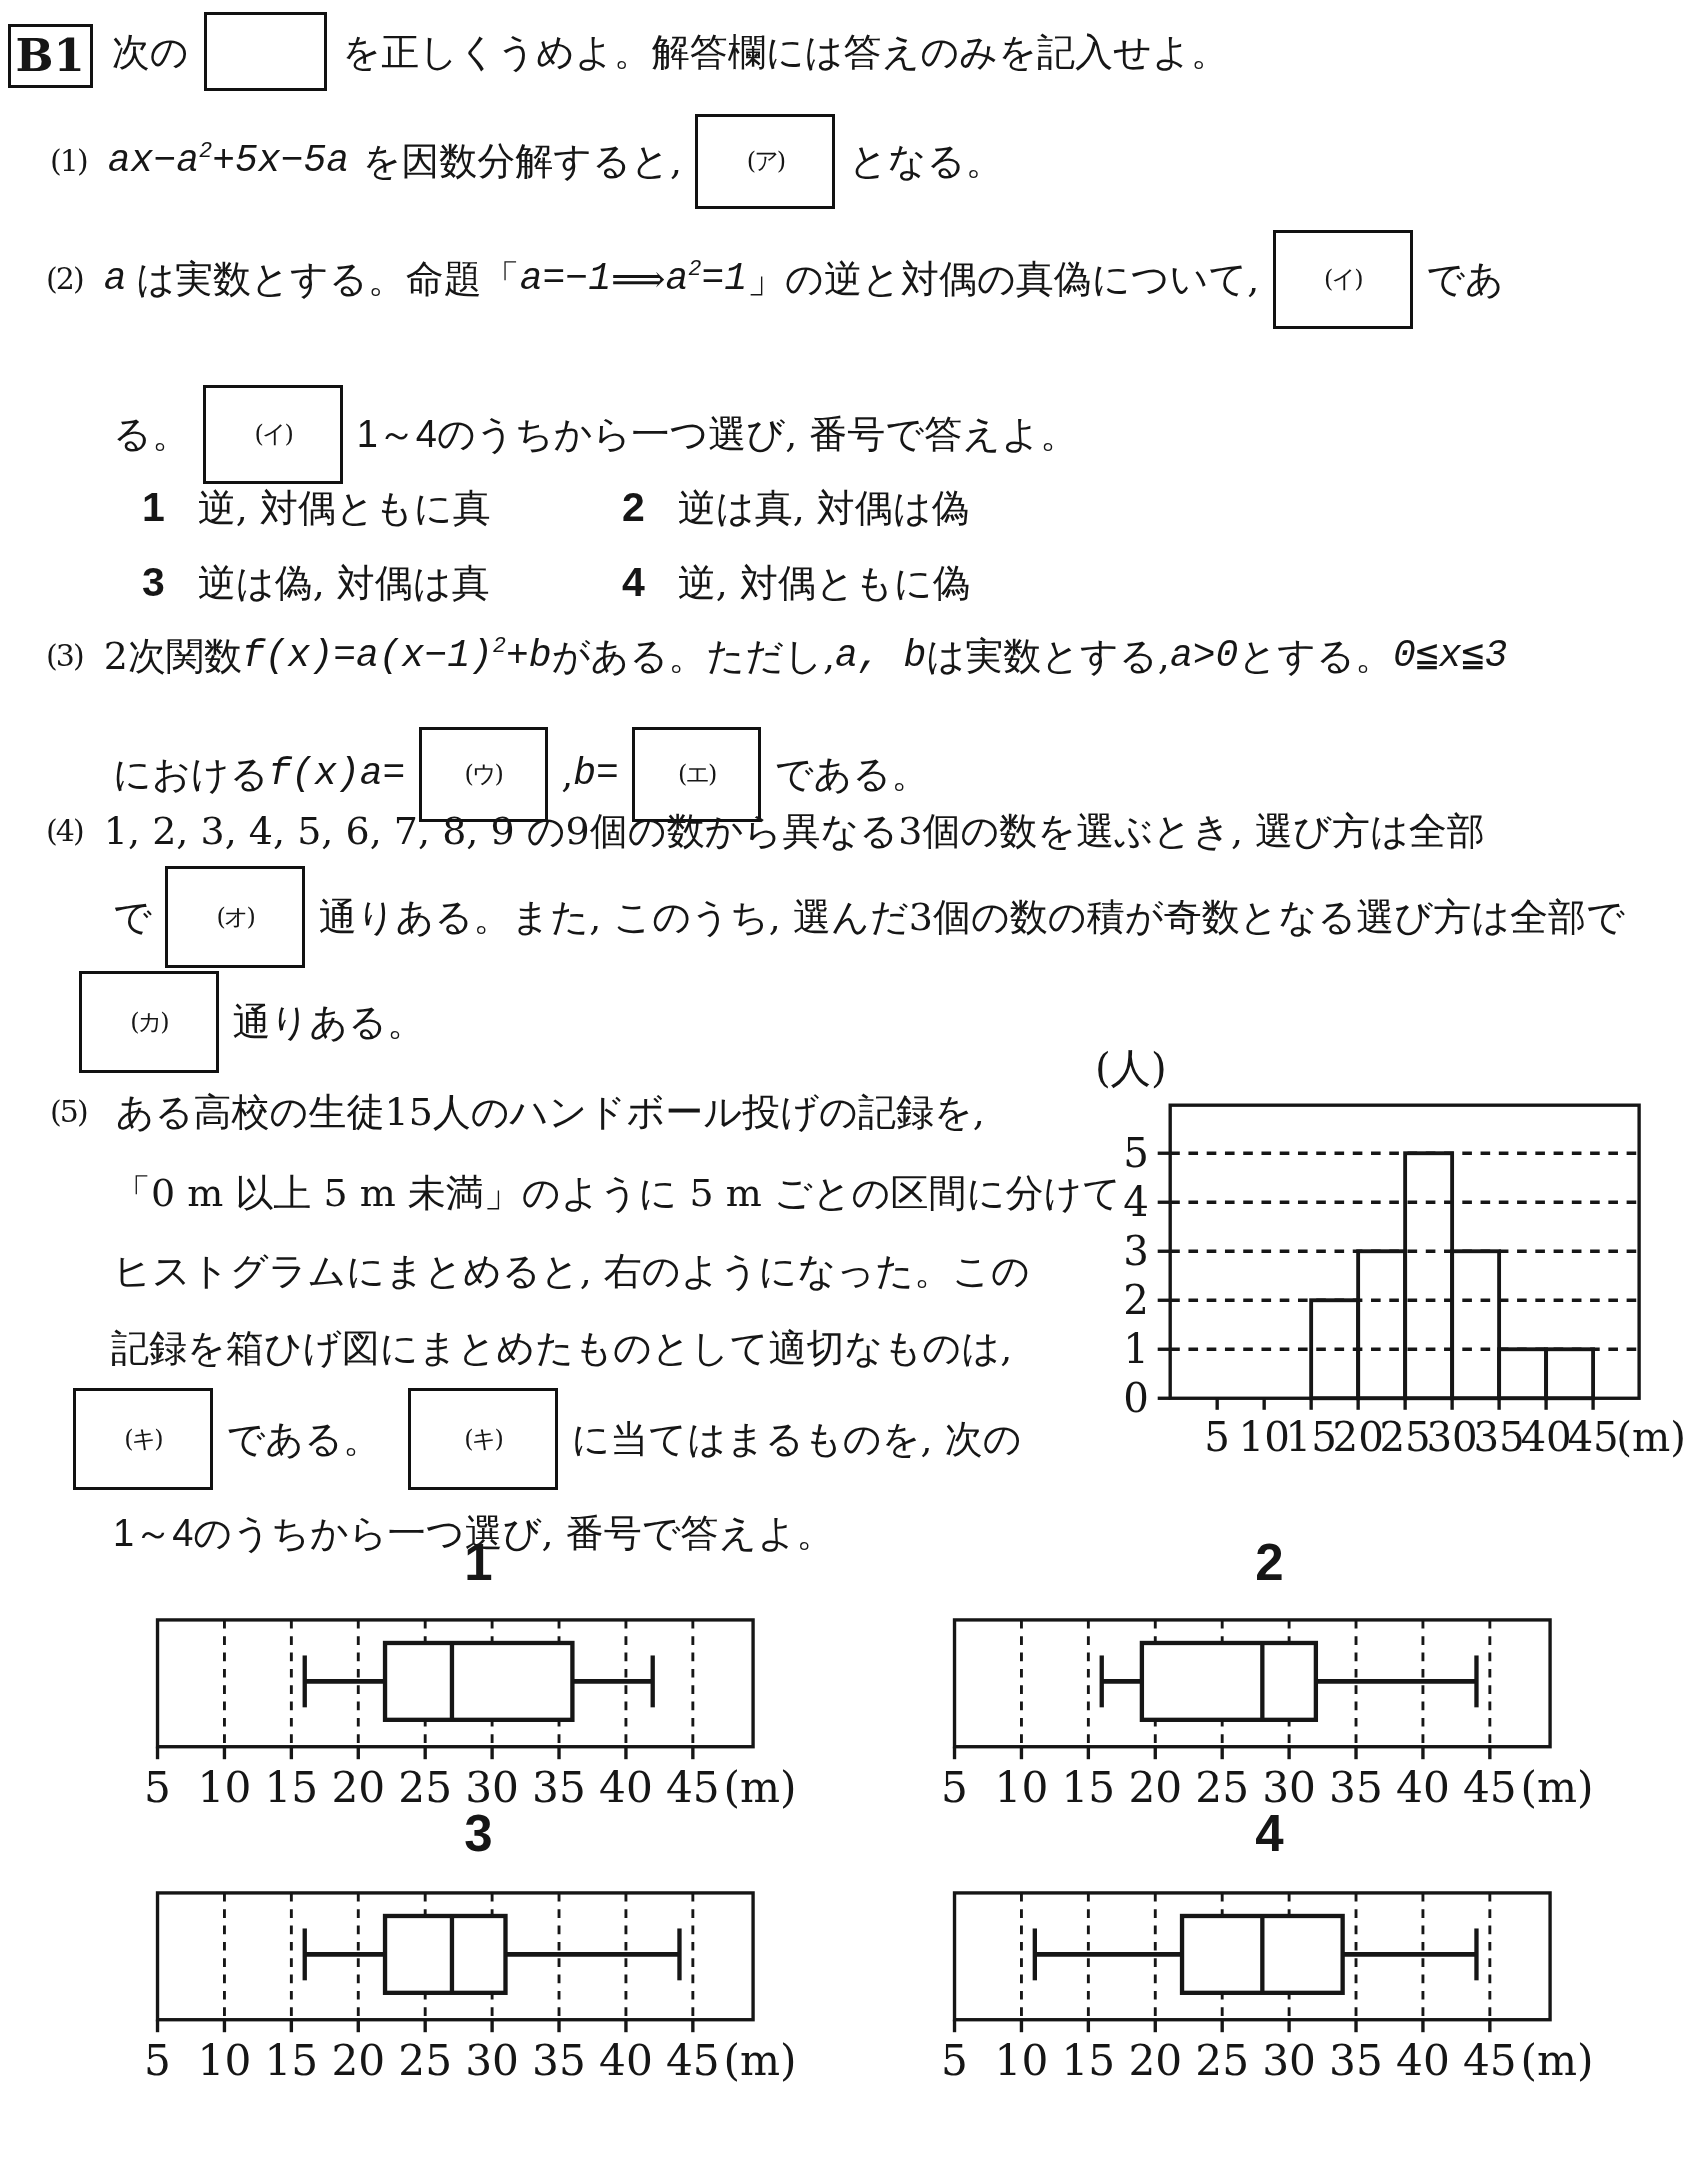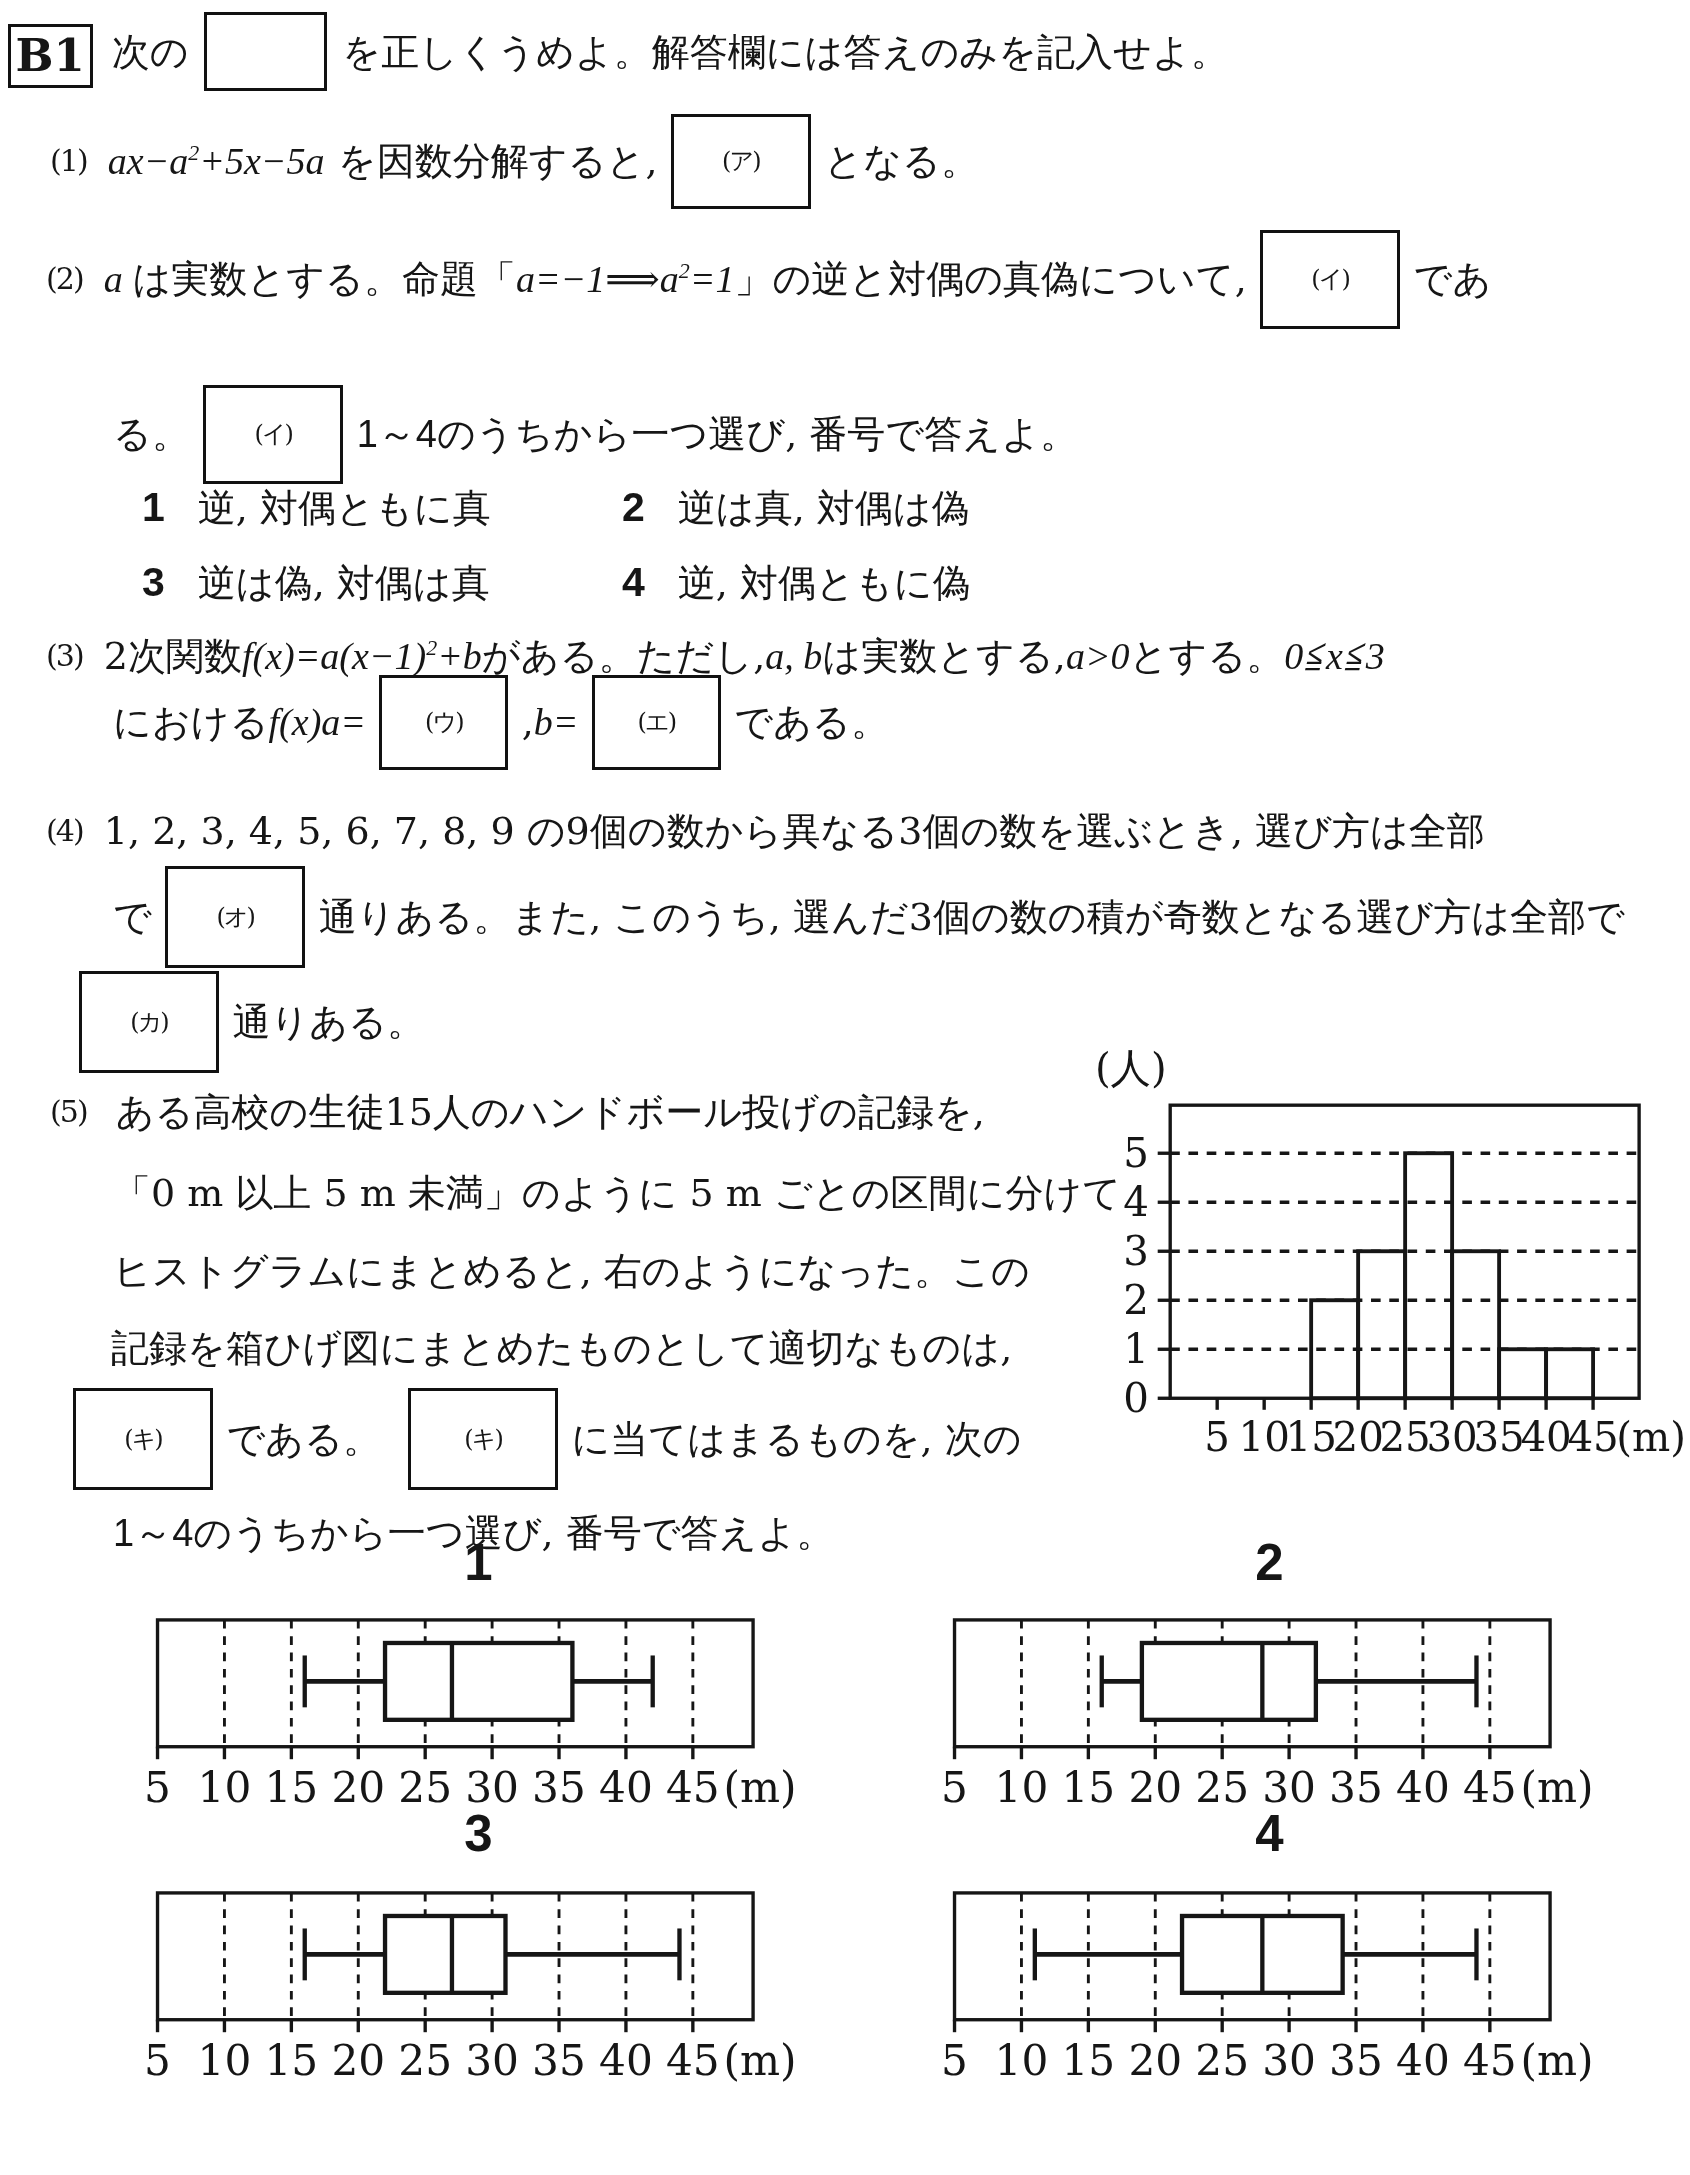--- a/index.html
+++ b/index.html
@@ -4,21 +4,21 @@
 <style>
   html,body{margin:0;padding:0;}
   body{
     width:1691px;height:2175px;position:relative;
     background:#ffffff;color:#161616;
     font-family:"DejaVu Serif","Liberation Serif",serif;
     font-size:38px;line-height:1;overflow:hidden;
   }
   .row{position:absolute;display:flex;align-items:center;white-space:nowrap;height:100px;}
   .pno{font-size:30px;margin-right:21px;letter-spacing:-1.9px;}
-  .math{font-style:italic;font-family:Liberation Serif, serif;}
+  .math{font-style:italic;font-family:Liberation Mono, monospace;}
   sup.sq{font-size:22px;vertical-align:super;line-height:0;font-style:italic;}
   .ansbox{
     display:inline-flex;align-items:center;justify-content:center;
     width:134px;height:89px;border:3.8px solid #111;background:#fff;
     margin:0 13.4px;flex:0 0 auto;
   }
   .ansbox .lbl{font-size:24px;letter-spacing:-1.9px;}
   .idbox{
     display:inline-flex;align-items:center;justify-content:center;
     width:79px;height:58px;border:3.8px solid #111;margin-right:19px;
@@ -107,21 +107,21 @@
   <span>2次関数 </span>
   <span class="math"><span>f(x)=a(x−1)</span><sup class="sq">2</sup><span>+b</span></span>
   <span> がある。ただし, </span>
   <span class="math">a, b</span>
   <span> は実数とする, </span>
   <span class="math">a&gt;0</span>
   <span> とする。</span>
   <span class="math">0≦x≦3</span>
 </div>
 
-<div class="row" style="top:672px;left:113px;">
+<div class="row" style="top:724px;left:113px;">
   <span>における </span>
   <span class="math">f(x)</span>
   <span class="math">a=</span>
   <span class="ansbox" style="width:123px;">
       <span class="lbl">(ウ)</span>
     </span>
   <span>, </span>
   <span class="math">b=</span>
   <span class="ansbox" style="width:123px;">
       <span class="lbl">(エ)</span>

